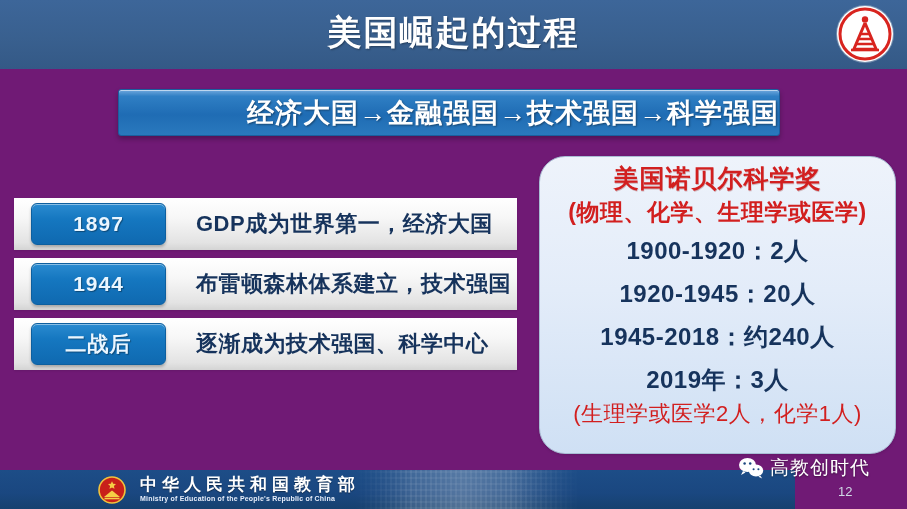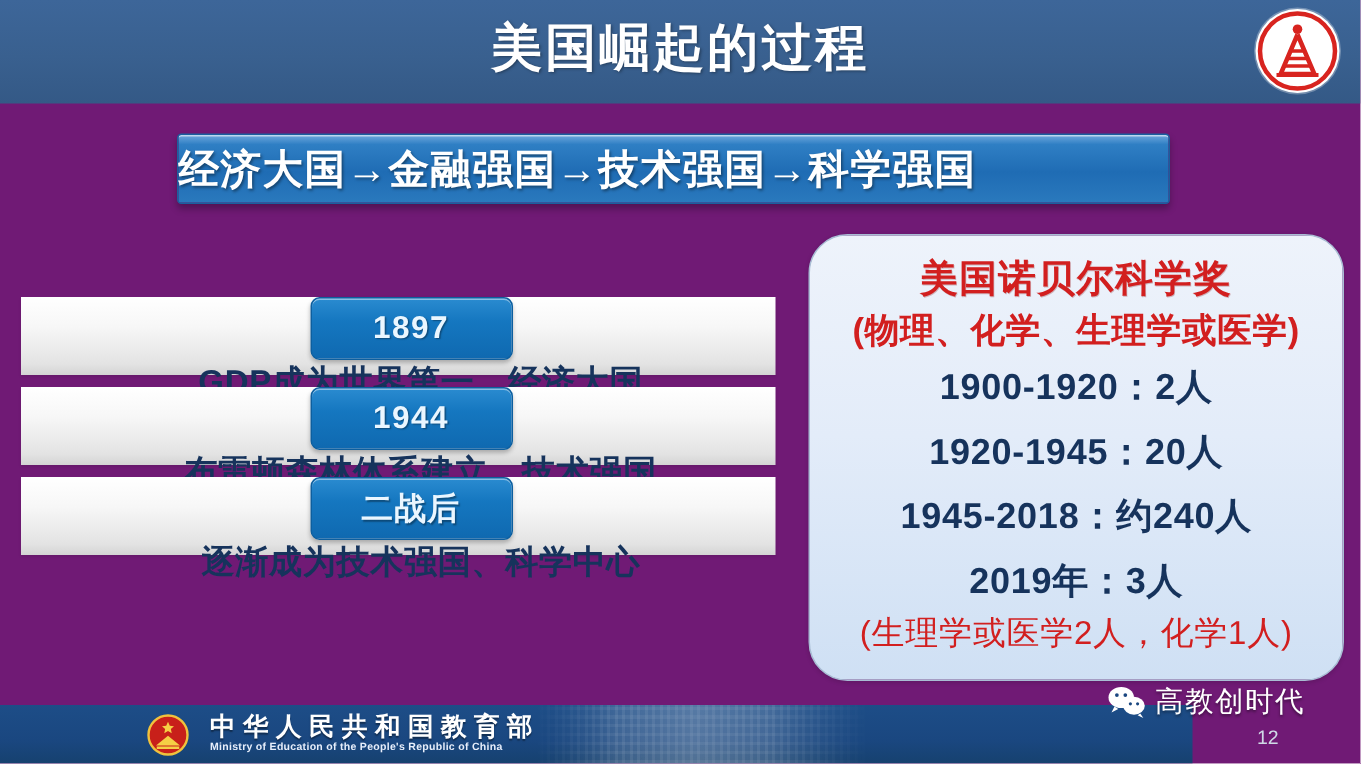--- a/index.html
+++ b/index.html
@@ -55,21 +55,21 @@
   .banner {
     position: absolute;
     left: 118px; top: 89px;
     width: 660px; height: 45px;
     border-radius: 3px;
     background: linear-gradient(180deg, #6fa8dd 0%, #2f7fc4 14%, #1f6cb4 55%, #2a79bd 100%);
     box-shadow: 0 3px 5px rgba(0,0,0,0.28), inset 0 1px 0 rgba(255,255,255,0.55);
     border: 1px solid #1a5f9e;
     display: flex;
     align-items: center;
-    justify-content: flex-start;
+    justify-content: flex-end;
   }
   .banner-text {
     color: #ffffff;
     font-size: 27px;
     font-weight: bold;
     letter-spacing: 1px;
     white-space: nowrap;
     text-shadow: 1px 1px 2px rgba(0,0,0,0.40);
   }
 
@@ -80,21 +80,20 @@
     width: 503px;
   }
   .tl-row {
     position: relative;
     height: 52px;
     margin-bottom: 8px;
     background: linear-gradient(180deg, #ffffff 0%, #f7f7f7 38%, #e3e3e3 86%, #d4d4d4 100%);
     display: flex;
     align-items: center;
     box-shadow: 0 1px 2px rgba(0,0,0,0.10);
-    flex-direction: column;
   }
   .tl-badge {
     width: 133px;
     height: 40px;
     margin-left: 17px;
     flex: 0 0 auto;
     border-radius: 6px;
     background: linear-gradient(180deg, #2a8bd0 0%, #1577c0 38%, #0f69b0 100%);
     border: 1px solid #0d5f9f;
     box-shadow: inset 0 1px 0 rgba(255,255,255,0.45), 0 2px 3px rgba(0,0,0,0.25);
@@ -120,21 +119,21 @@
 
   
   .nobel {
     position: absolute;
     left: 539px; top: 156px;
     width: 357px; height: 298px;
     border-radius: 26px;
     border: 1px solid #a9bdd4;
     background: linear-gradient(180deg, #eef3fb 0%, #e3ecf9 45%, #cfe0f4 100%);
     box-shadow: 0 1px 3px rgba(0,0,0,0.13);
-    padding-top: 12px;
+    padding-top: 4px;
     box-sizing: border-box;
     text-align: center;
   }
   .nobel-title {
     color: #d21f1f;
     font-size: 25px;
     font-weight: bold;
     letter-spacing: 1px;
     line-height: 34px;
     text-shadow: 0.5px 0.5px 0 rgba(120,0,0,0.25);

